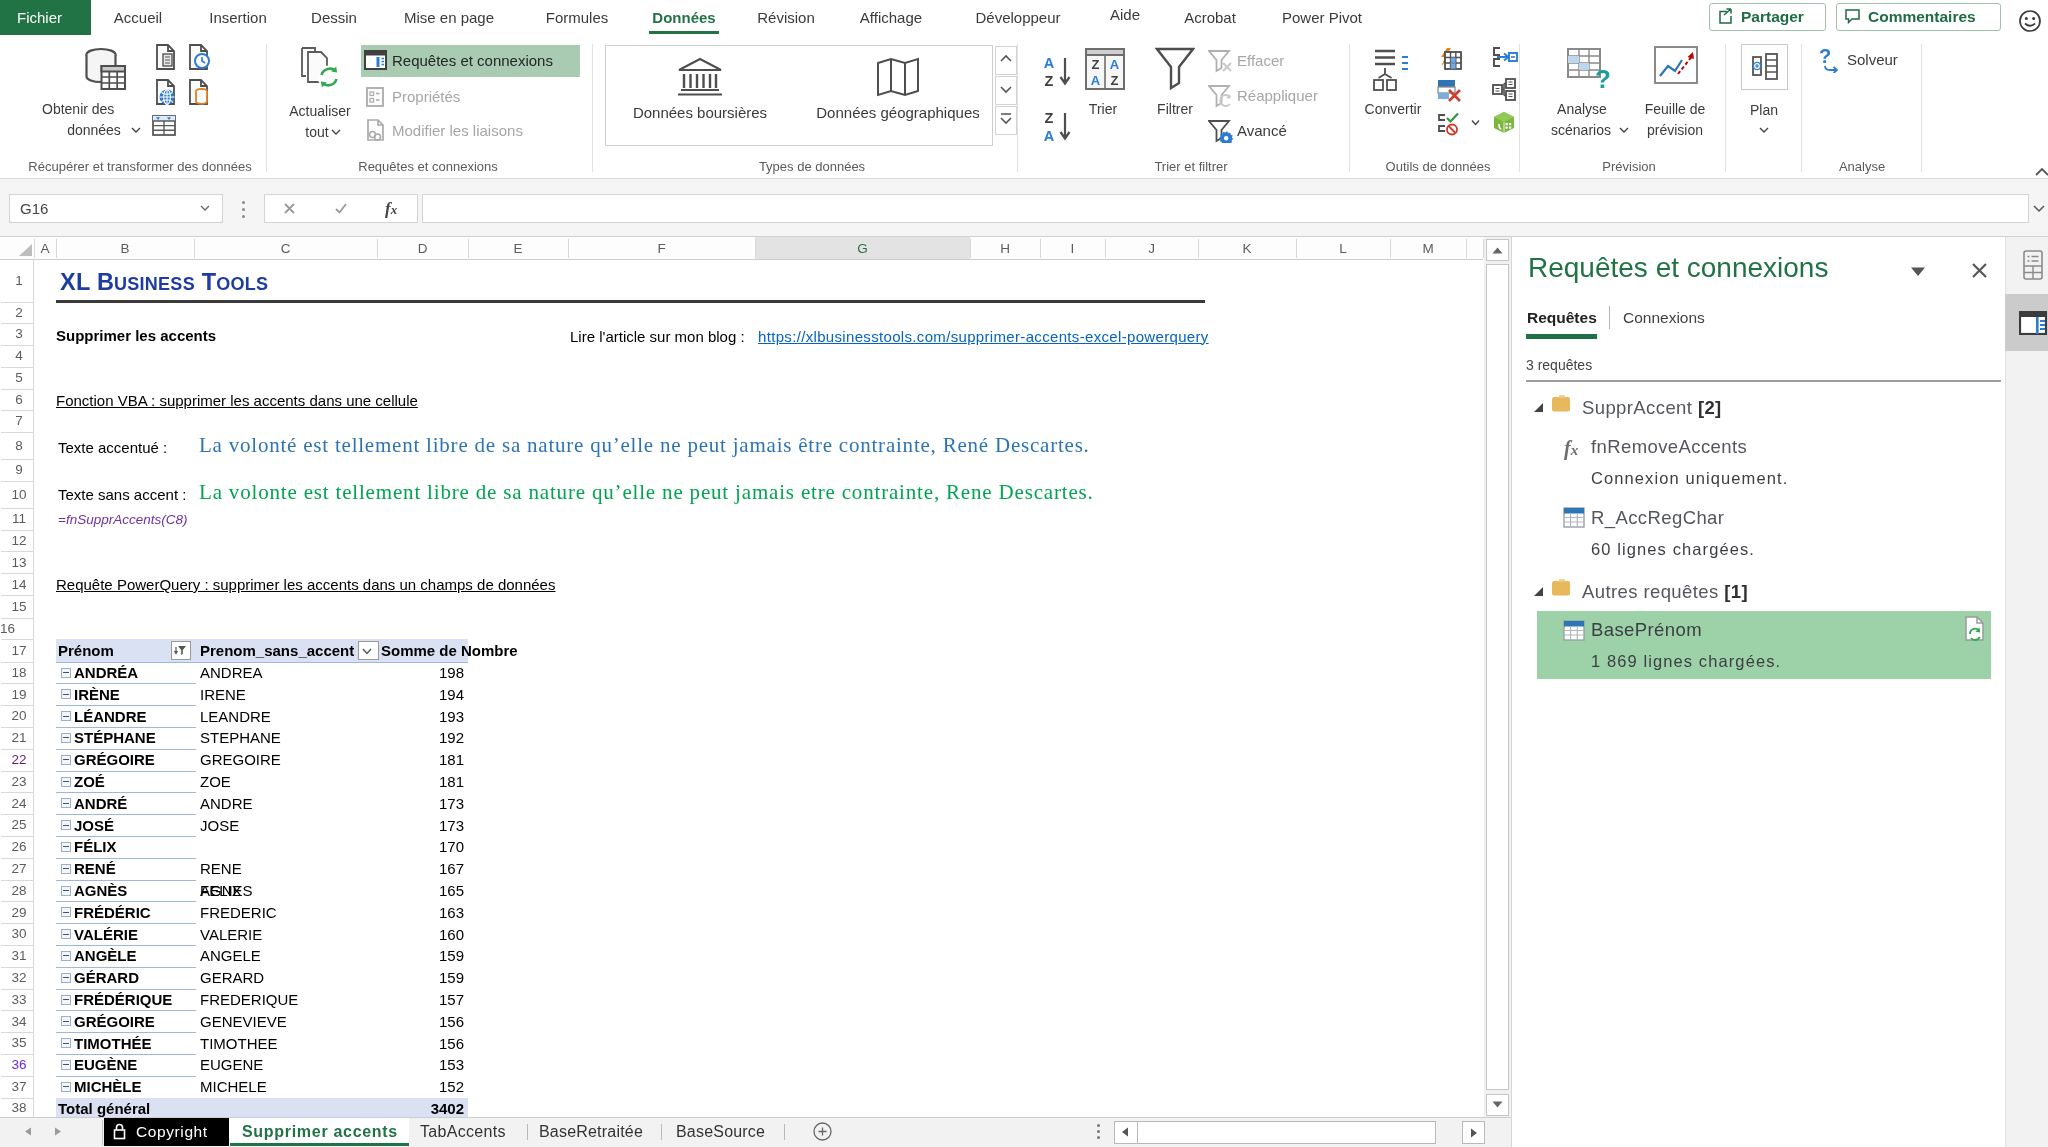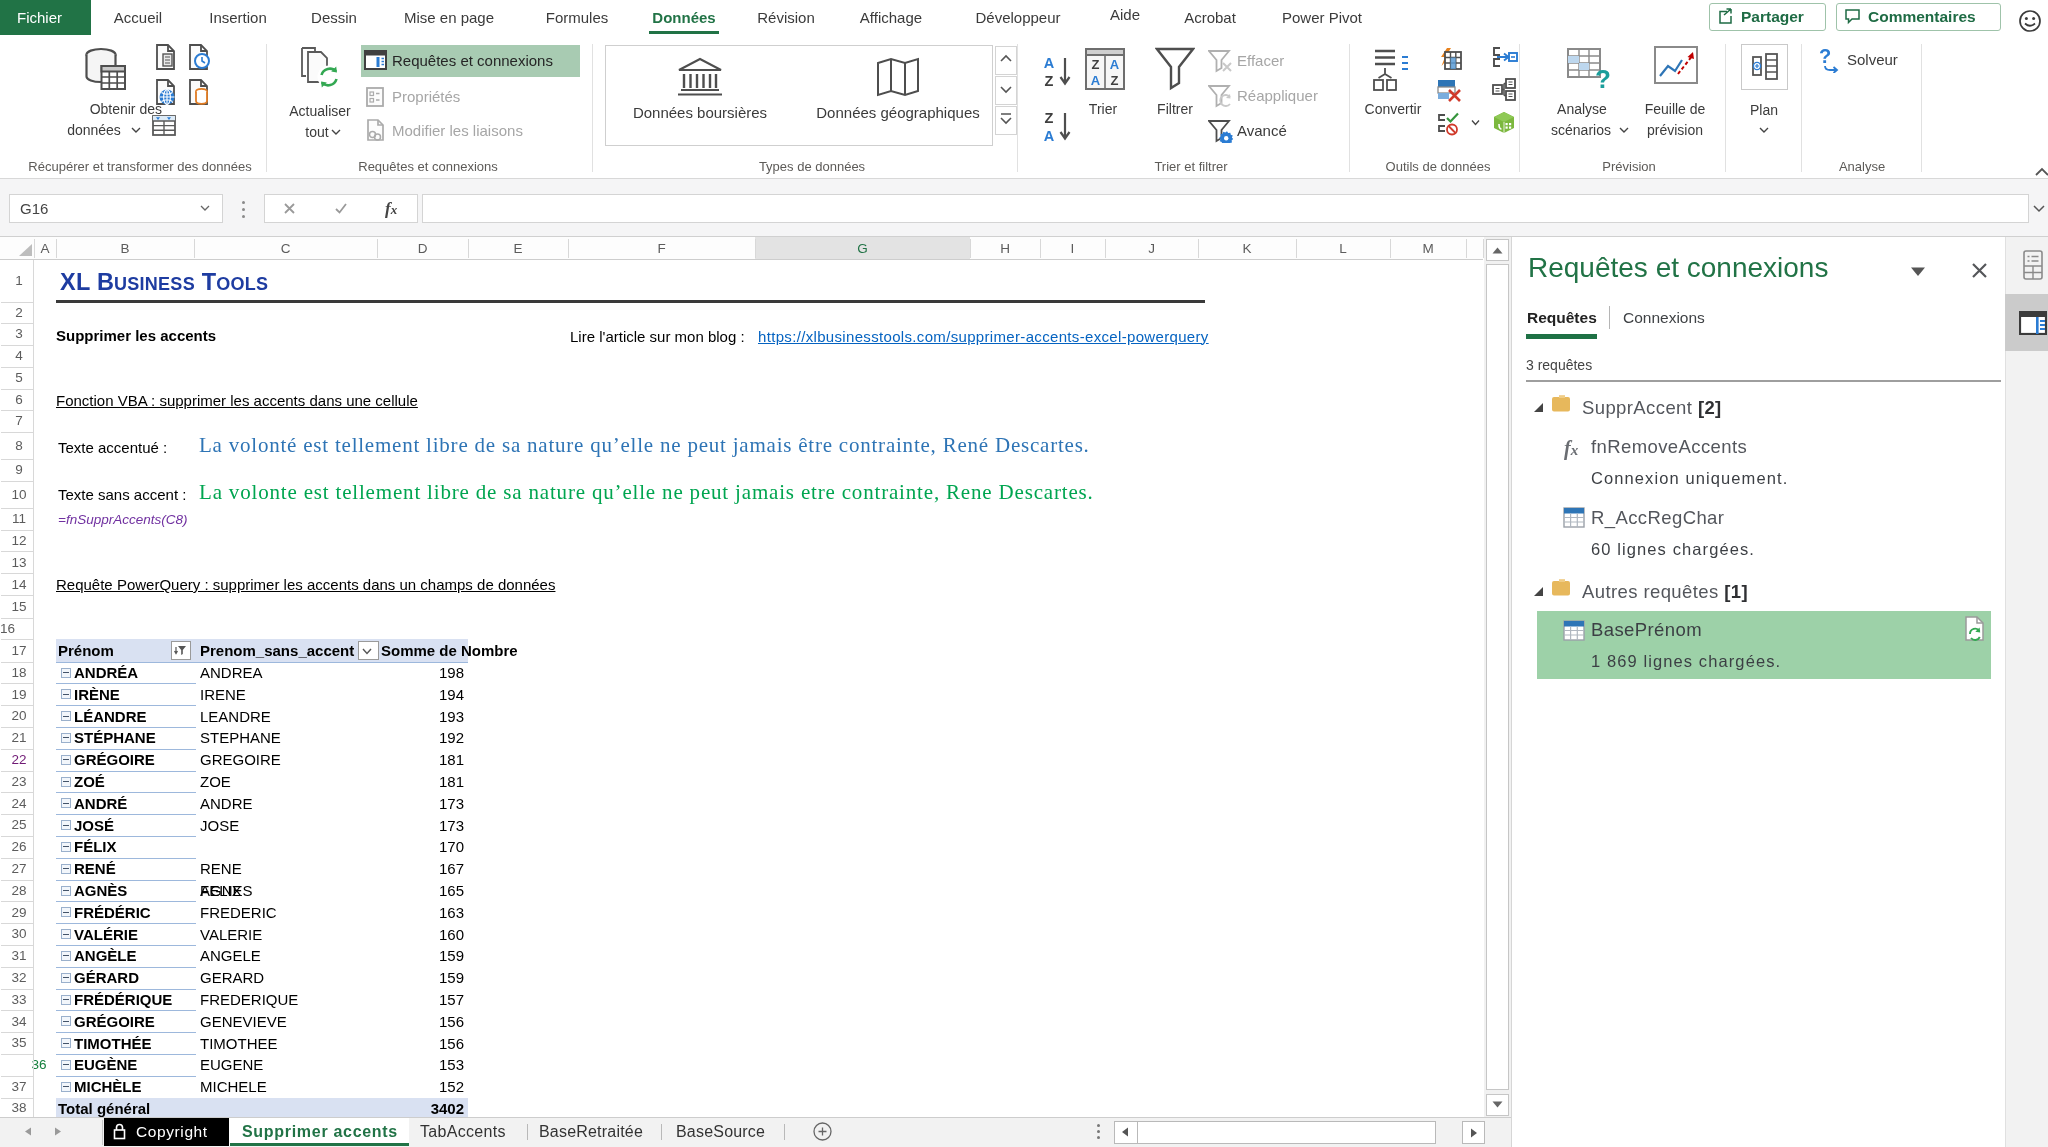--- a/index.html
+++ b/index.html
@@ -57,21 +57,21 @@
 <svg style="position:absolute;left:2034px;top:166px" width="16" height="12" viewBox="0 0 16 12">
       <path d="M2 9 L8 3 L14 9" fill="none" stroke="#555" stroke-width="1.8"></path>
     </svg>
 <svg style="position:absolute;left:84px;top:46px" width="44" height="46" viewBox="0 0 44 46">
 <ellipse cx="17" cy="8.5" rx="14.5" ry="5.5" fill="#f5f5f5" stroke="#4e4e4e" stroke-width="2.2"></ellipse>
 <path d="M2.5 8.5 V30.5 C2.5 33.6 9 36 17 36 C19 36 20 35.9 21.5 35.7 V20 L31.5 20 V8.5" fill="#f5f5f5" stroke="#4e4e4e" stroke-width="2.2"></path>
 <rect x="17.5" y="20" width="23.5" height="23" fill="#fff" stroke="#4e4e4e" stroke-width="2"></rect>
 <rect x="17.5" y="20" width="23.5" height="5.5" fill="#c9c9c9" stroke="#4e4e4e" stroke-width="2"></rect>
 <path d="M17.5 31 H41 M17.5 37 H41 M25.3 25.5 V43 M33.2 25.5 V43" stroke="#4e4e4e" stroke-width="1.7"></path>
 </svg>
-<div style="position:absolute;left:42px;top:99.0px;height:20px;line-height:20px;font-size:14px;color:#3b3b3b;font-weight:normal;white-space:nowrap;width:120px;text-align:right;">Obtenir des</div>
+<div style="position:absolute;left:42px;top:99.0px;height:20px;line-height:20px;font-size:14px;color:#3b3b3b;font-weight:normal;white-space:nowrap;width:120px;text-align:left;">Obtenir des</div>
 <div style="position:absolute;left:42px;top:120.0px;height:20px;line-height:20px;font-size:14px;color:#3b3b3b;font-weight:normal;white-space:nowrap;width:104px;text-align:center;">données</div>
 <svg style="position:absolute;left:131px;top:126px" width="10" height="8" viewBox="0 0 10 8">
       <path d="M1 2 L5 6 L9 2" fill="none" stroke="#444" stroke-width="1.4"></path>
     </svg>
 <svg style="position:absolute;left:155px;top:44px" width="22" height="26" viewBox="0 0 22 26">
 <path d="M2 1 H13 L19 7 V25 H2 Z" fill="#fbfbfb" stroke="#4e4e4e" stroke-width="1.8"></path>
 <path d="M13 1 L13 7 L19 7" fill="none" stroke="#4e4e4e" stroke-width="1.8"></path>
 <rect x="8" y="10" width="9" height="12" fill="#e8e8e8" stroke="#555" stroke-width="1.4"></rect>
       <path d="M10 13 H15 M10 16 H15 M10 19 H15" stroke="#555" stroke-width="1"></path>
     </svg>
@@ -407,21 +407,21 @@
 <div style="position:absolute;left:0px;top:946.1px;height:19.5px;line-height:19.5px;font-size:13.5px;color:#5c5c5c;font-weight:normal;white-space:nowrap;width:38px;text-align:center;">31</div>
 <div style="position:absolute;left:1px;top:966.8px;width:33px;height:1px;background:#d8d8d8;"></div>
 <div style="position:absolute;left:0px;top:968.0px;height:19.5px;line-height:19.5px;font-size:13.5px;color:#5c5c5c;font-weight:normal;white-space:nowrap;width:38px;text-align:center;">32</div>
 <div style="position:absolute;left:1px;top:988.6px;width:33px;height:1px;background:#d8d8d8;"></div>
 <div style="position:absolute;left:0px;top:989.8px;height:19.5px;line-height:19.5px;font-size:13.5px;color:#5c5c5c;font-weight:normal;white-space:nowrap;width:38px;text-align:center;">33</div>
 <div style="position:absolute;left:1px;top:1010.4px;width:33px;height:1px;background:#d8d8d8;"></div>
 <div style="position:absolute;left:0px;top:1011.5px;height:19.5px;line-height:19.5px;font-size:13.5px;color:#5c5c5c;font-weight:normal;white-space:nowrap;width:38px;text-align:center;">34</div>
 <div style="position:absolute;left:1px;top:1032.2px;width:33px;height:1px;background:#d8d8d8;"></div>
 <div style="position:absolute;left:0px;top:1033.3px;height:19.5px;line-height:19.5px;font-size:13.5px;color:#5c5c5c;font-weight:normal;white-space:nowrap;width:38px;text-align:center;">35</div>
 <div style="position:absolute;left:1px;top:1054.0px;width:33px;height:1px;background:#d8d8d8;"></div>
-<div style="position:absolute;left:0px;top:1055.2px;height:19.5px;line-height:19.5px;font-size:13.5px;color:#15803d;font-weight:normal;white-space:nowrap;width:38px;text-align:center;margin-left:20px;">36</div>
+<div style="position:absolute;left:0px;top:1055.2px;height:19.5px;line-height:19.5px;font-size:13.5px;color:#6d28d9;font-weight:normal;white-space:nowrap;width:38px;text-align:center;">36</div>
 <div style="position:absolute;left:1px;top:1075.8px;width:33px;height:1px;background:#d8d8d8;"></div>
 <div style="position:absolute;left:0px;top:1076.9px;height:19.5px;line-height:19.5px;font-size:13.5px;color:#5c5c5c;font-weight:normal;white-space:nowrap;width:38px;text-align:center;">37</div>
 <div style="position:absolute;left:1px;top:1097.6px;width:33px;height:1px;background:#d8d8d8;"></div>
 <div style="position:absolute;left:0px;top:1097.5px;height:19.5px;line-height:19.5px;font-size:13.5px;color:#5c5c5c;font-weight:normal;white-space:nowrap;width:38px;text-align:center;">38</div>
 <div style="position:absolute;left:1px;top:1117px;width:33px;height:1px;background:#d8d8d8;"></div>
 <div style="position:absolute;left:33px;top:260px;width:1px;height:857px;background:#d8d8d8;"></div>
 <div style="position:absolute;left:0px;top:1117px;width:1483px;height:1px;background:#cdcdcd;"></div>
 <div style="position:absolute;left:60px;top:269px;white-space:nowrap;color:#1e3ca1;font-weight:bold;letter-spacing:0.25px"><span style="font-size:23.5px">XL B</span><span style="font-size:18px">USINESS</span><span style="font-size:23.5px"> T</span><span style="font-size:18px">OOLS</span></div>
 <div style="position:absolute;left:56px;top:300px;width:1149px;height:2.5px;background:#3a3a3a;"></div>
 <div style="position:absolute;left:56px;top:325.0px;height:21px;line-height:21px;font-size:15px;color:#000;font-weight:bold;white-space:nowrap;">Supprimer les accents</div>

